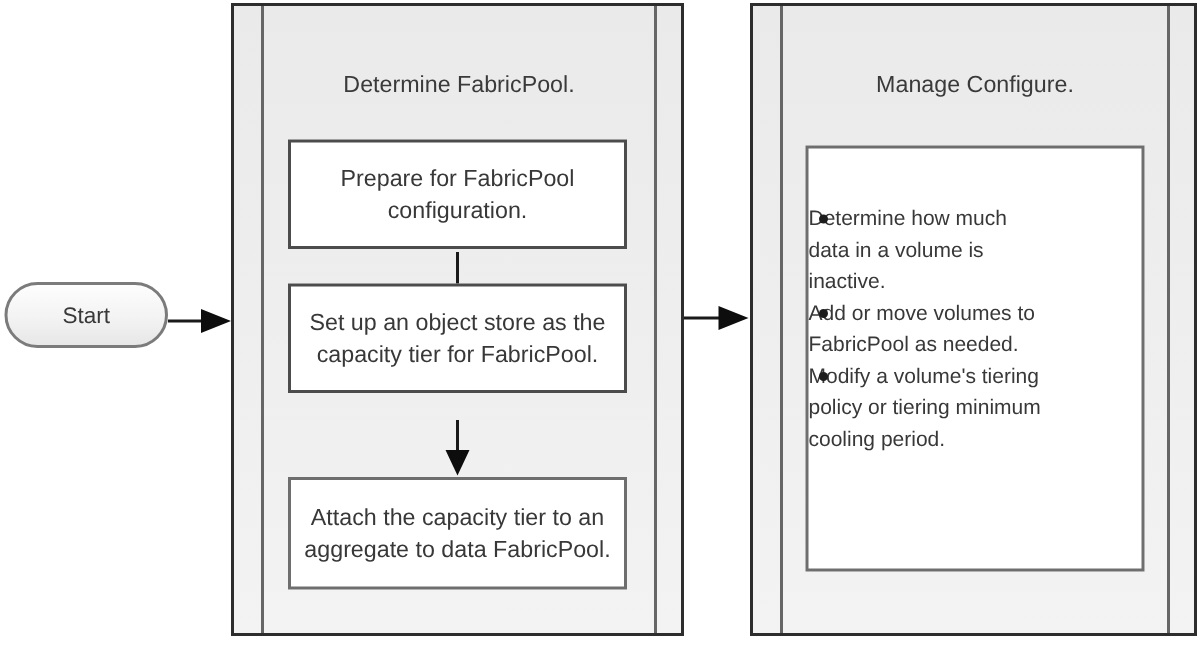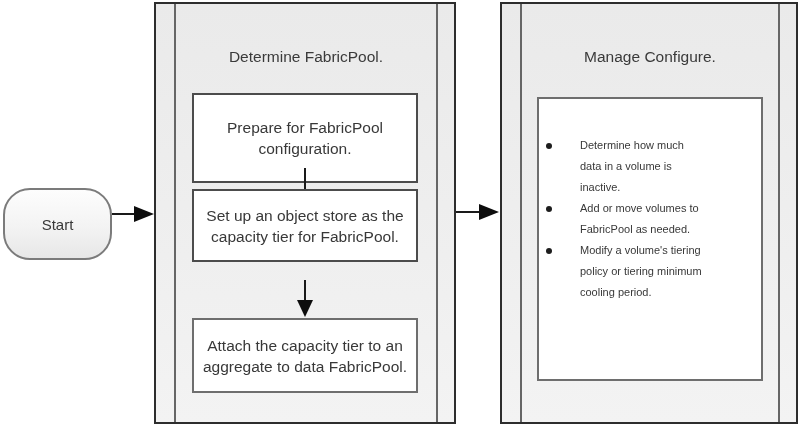--- a/index.html
+++ b/index.html
@@ -14,21 +14,21 @@
     height: 432px;
     background: #ffffff;
     overflow: hidden;
     color: #383838;
   }
 
   
   .start-oval {
     position: absolute;
     left: 3px; top: 188px;
-    width: 109px; height: 72px;
+    width: 109px; height: 44px;
     box-sizing: border-box;
     border: 2px solid #7b7b7b;
     border-radius: 27px;
     background: linear-gradient(180deg, #fdfdfd 0%, #f3f3f3 55%, #e7e7e7 100%);
     display: flex;
     align-items: center;
     justify-content: center;
     font-size: 15px;
   }
 
@@ -72,43 +72,42 @@
     background: #ffffff;
     border: 2px solid #4c4c4c;
     display: flex;
     align-items: center;
     justify-content: center;
     text-align: center;
     font-size: 15.5px;
     line-height: 21px;
   }
   .step-box .box-label { white-space: pre-line; }
-  #step-1 { top: 93px;  height: 90px; }
+  #step-1 { top: 93px;  height: 73px; }
   #step-2 { top: 189px; height: 73px; }
   #step-3 { top: 318px; height: 75px; border-color: #6e6e6e; }
 
   
   .tasks-box {
     position: absolute;
     left: 537px; top: 97px;
     width: 226px; height: 284px;
     box-sizing: border-box;
     background: #ffffff;
     border: 2px solid #6e6e6e;
   }
   .tasks-box ul {
     list-style: none;
     margin: 0;
     padding: 36px 0 0 0;
   }
   .tasks-box li {
     position: relative;
-    padding-left: 41px;
     padding-right: 2px;
-    font-size: 11px;
+    font-size: 14px;
     line-height: 21px;
   }
   .tasks-box li .bullet {
     position: absolute;
     left: 7px; top: 8px;
     width: 6px; height: 6px;
     border-radius: 50%;
     background: #1d1d1d;
   }
   .tasks-box li .task-text { white-space: pre-line; }

